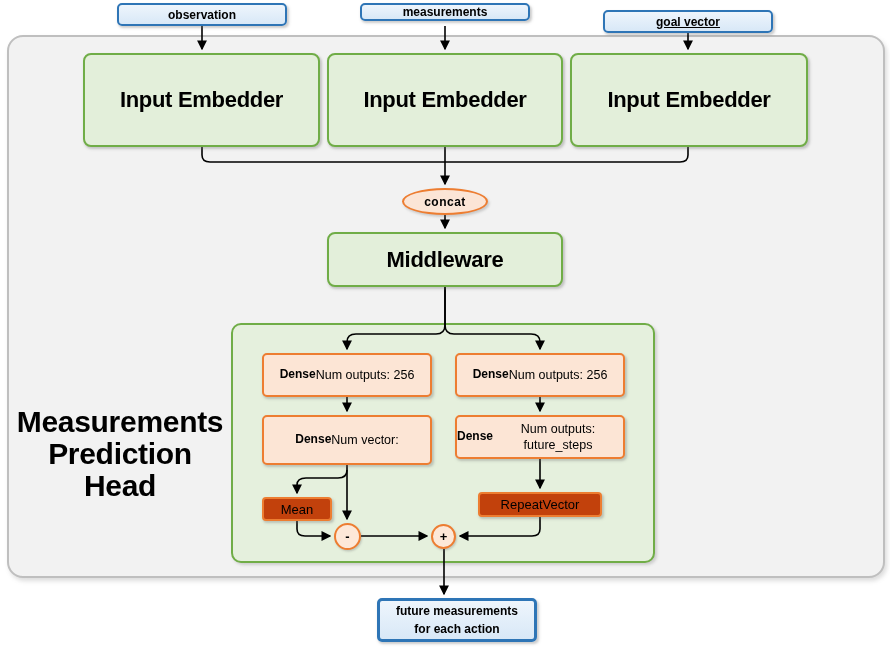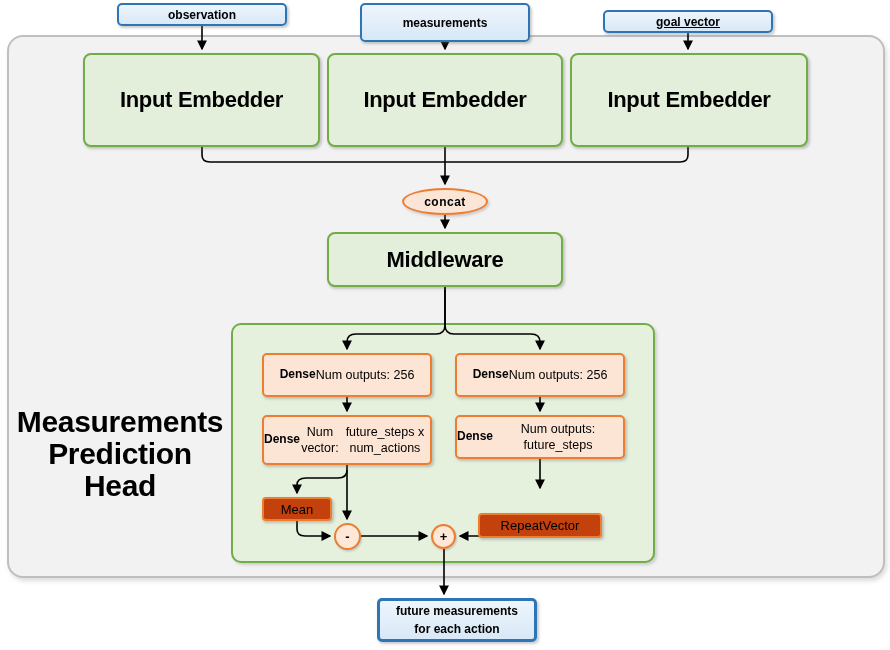--- a/index.html
+++ b/index.html
@@ -93,21 +93,21 @@
       <path d="M347,470 Q347,478 338,478 L306,478 Q297,478 297,485 L297,493" marker-end="url(#arr)"></path>
       <path d="M297,521 L297,529 Q297,536 305,536 L330,536" marker-end="url(#arr)"></path>
       <path d="M361,536 L427,536" marker-end="url(#arr)"></path>
       <path d="M540,459 L540,488" marker-end="url(#arr)"></path>
       <path d="M540,517 L540,529 Q540,536 532,536 L460,536" marker-end="url(#arr)"></path>
       <path d="M444,549 L444,594" marker-end="url(#arr)"></path>
     </g>
   </svg>
 
   <div class="abs node io" style="left:117px;top:3px;width:170px;height:23px;">observation</div>
-  <div class="abs node io" style="left:360px;top:3px;width:170px;height:39px;">measurements</div>
+  <div class="abs node io" style="left:360px;top:3px;width:170px;height:18px;">measurements</div>
   <div class="abs node io" style="left:603px;top:10px;width:170px;height:23px;text-decoration:underline;">goal vector</div>
 
   <div class="abs node green" style="left:83px;top:53px;width:237px;height:94px;">Input Embedder</div>
   <div class="abs node green" style="left:327px;top:53px;width:236px;height:94px;">Input Embedder</div>
   <div class="abs node green" style="left:570px;top:53px;width:238px;height:94px;">Input Embedder</div>
 
   <div class="abs ellipse" style="left:402px;top:188px;width:86px;height:27px;">concat</div>
 
   <div class="abs node green" style="left:327px;top:232px;width:236px;height:55px;">Middleware</div>
 
@@ -117,29 +117,28 @@
     <div class="t">Dense</div>
     <div>Num outputs: 256</div>
   </div>
   <div class="abs node orange" style="left:455px;top:353px;width:170px;height:44px;">
     <div class="t">Dense</div>
     <div>Num outputs: 256</div>
   </div>
   <div class="abs node orange" style="left:262px;top:415px;width:170px;height:50px;">
     <div class="t">Dense</div>
     <div>Num vector:</div>
-    <div>future_steps x num_actions</div>
   </div>
   <div class="abs node orange" style="left:455px;top:415px;width:170px;height:44px;">
     <div class="t">Dense</div>
     <div>Num outputs: future_steps</div>
   </div>
 
   <div class="abs node smallorange" style="left:262px;top:497px;width:70px;height:24px;">Mean</div>
-  <div class="abs node smallorange" style="left:478px;top:513px;width:124px;height:25px;">RepeatVector</div>
+  <div class="abs node smallorange" style="left:478px;top:492px;width:124px;height:25px;">RepeatVector</div>
 
   <div class="abs opcircle" style="left:334px;top:523px;width:27px;height:27px;">-</div>
   <div class="abs opcircle" style="left:431px;top:524px;width:25px;height:25px;">+</div>
 
   <div class="abs node io" style="left:377px;top:598px;width:160px;height:44px;flex-direction:column;line-height:1.5;border-width:3px;">
     <div>future measurements</div>
     <div>for each action</div>
   </div>
 
 </div>

